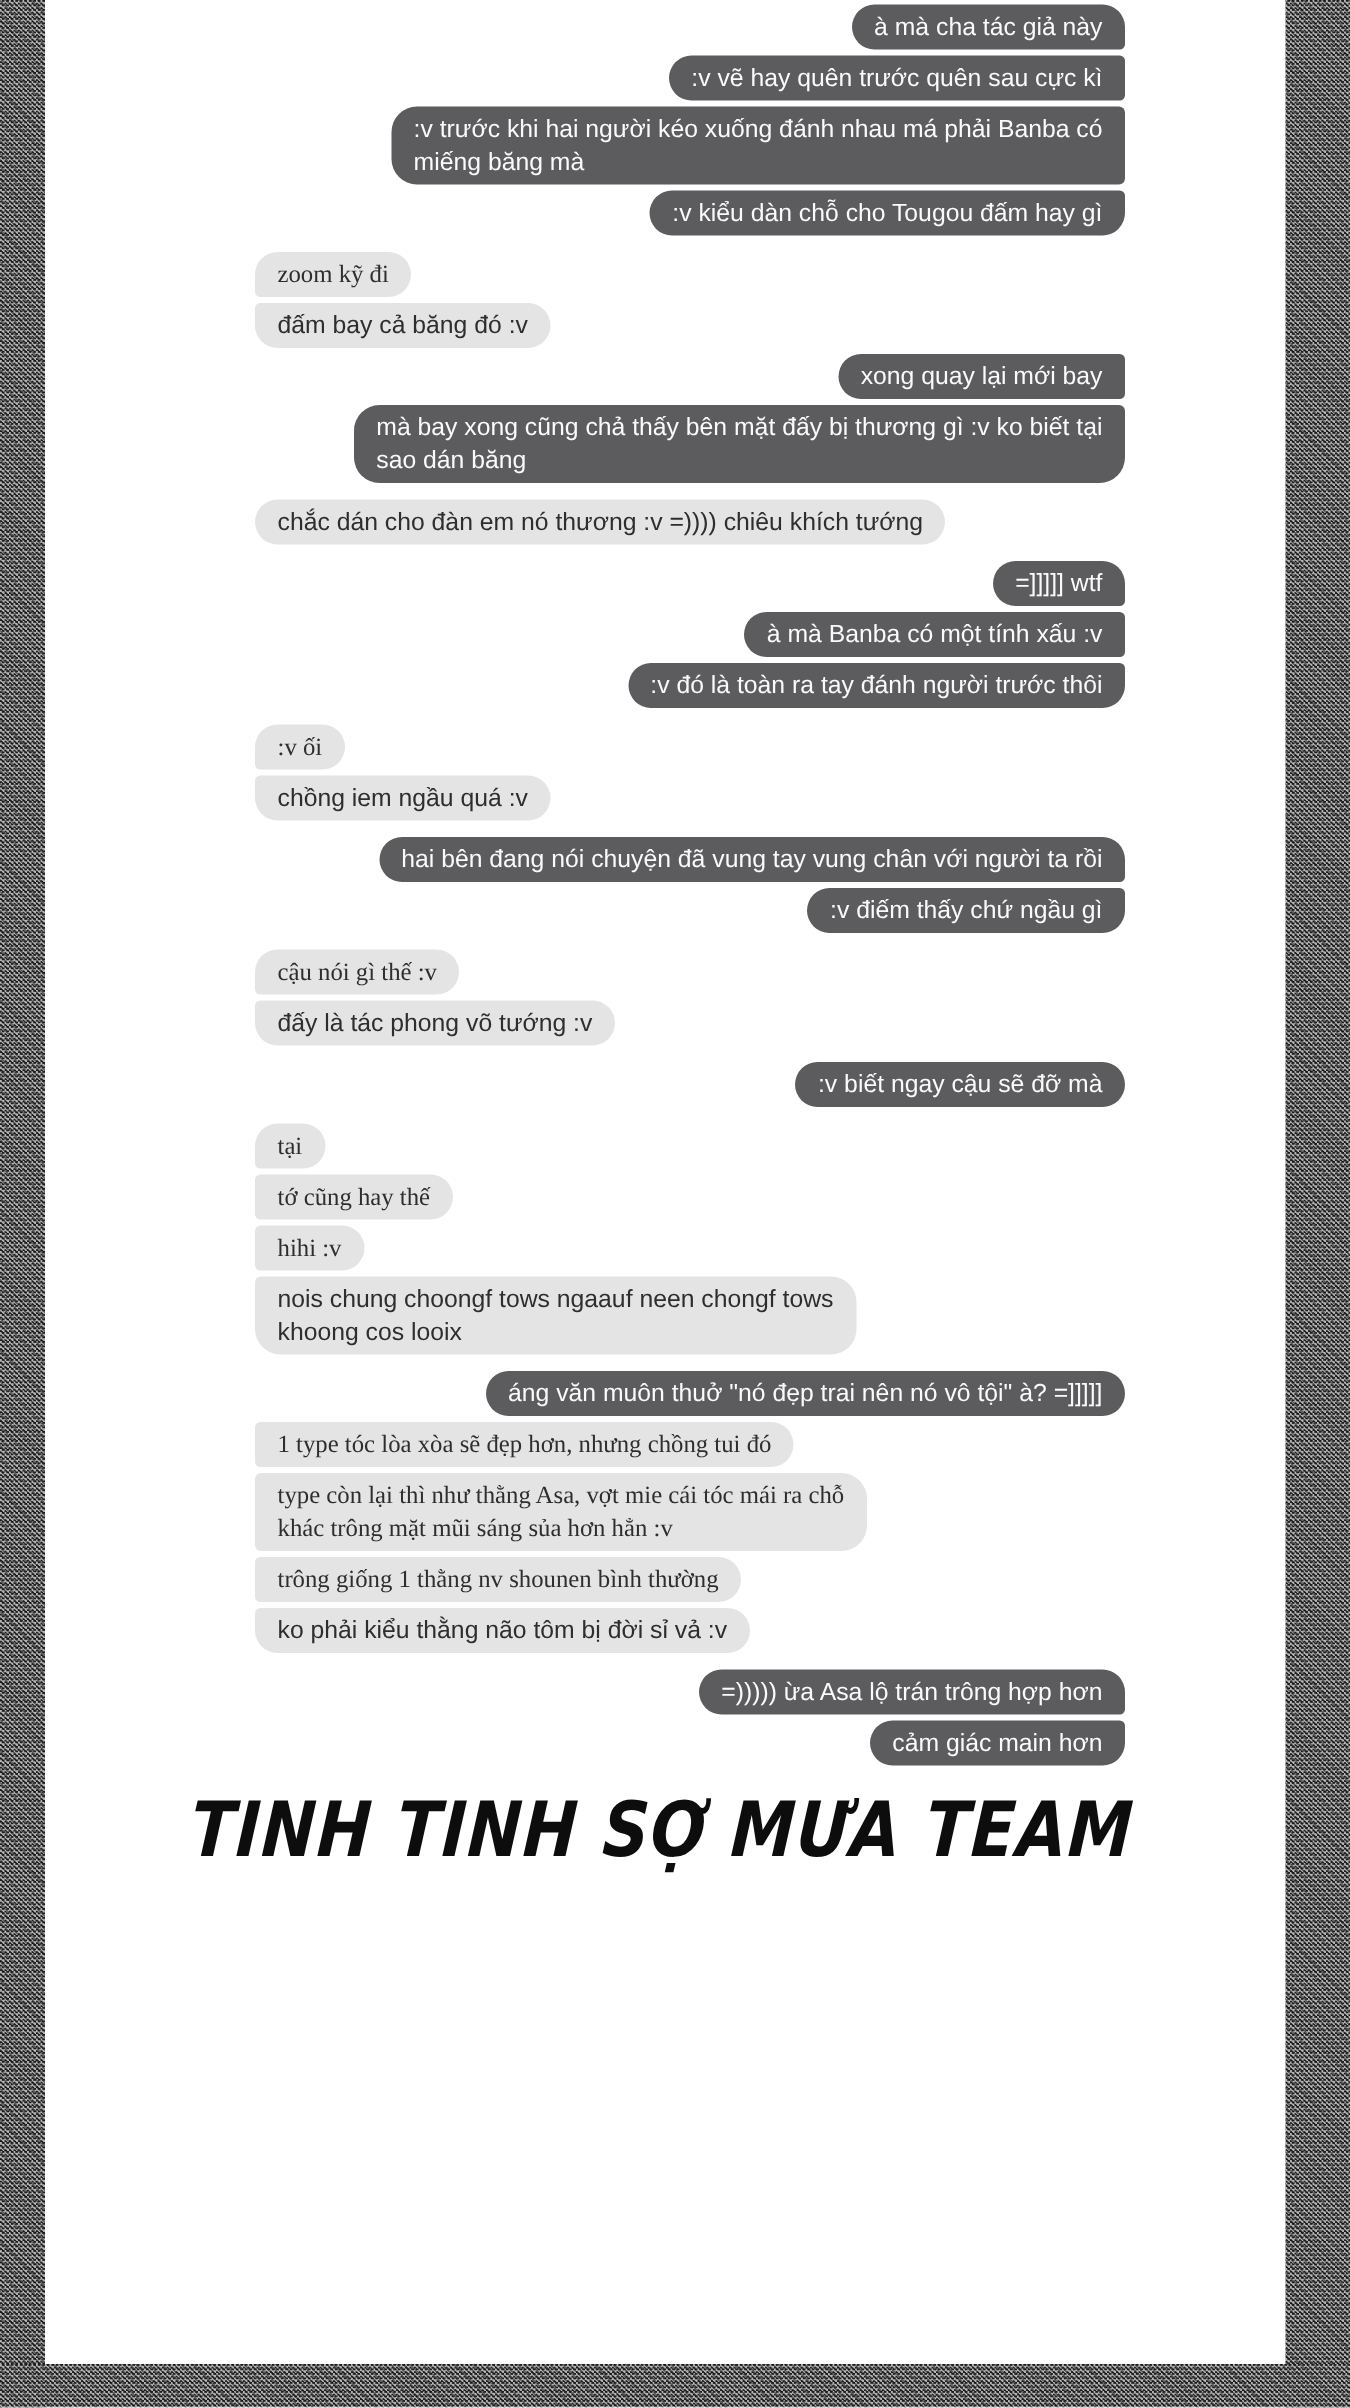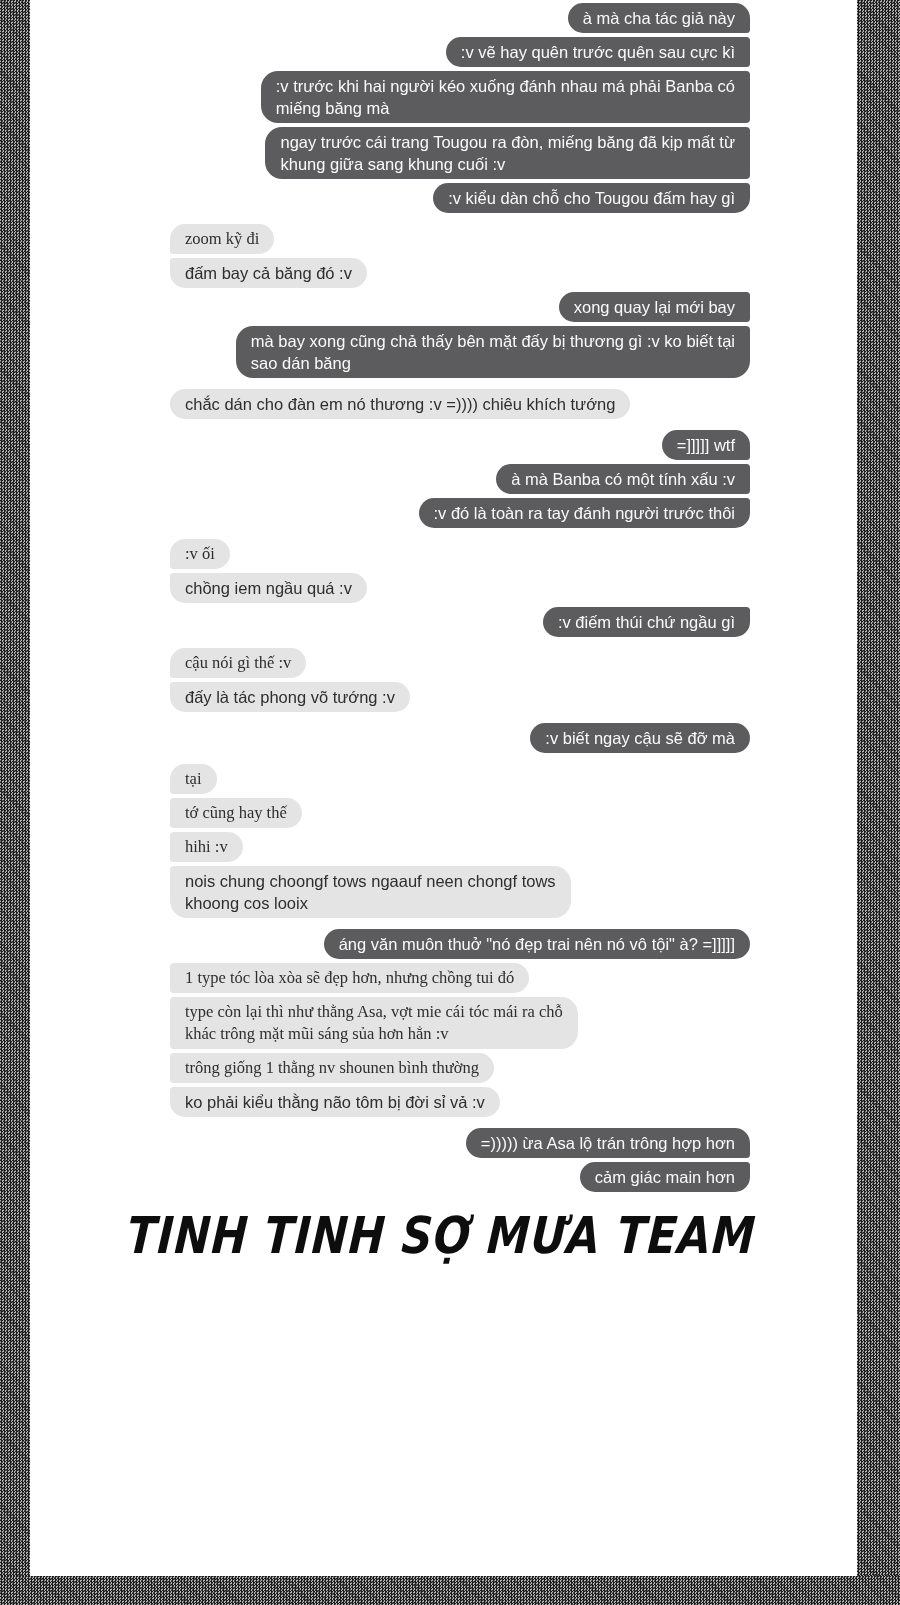--- a/index.html
+++ b/index.html
@@ -73,35 +73,34 @@
 <div class="frame">
   <div class="texture left"></div>
   <div class="texture right"></div>
   <div class="texture bottom"></div>
 
   <div class="chat">
       <div class="msg right start more">à mà cha tác giả này</div>
       <div class="msg right cont more">:v vẽ hay quên trước quên sau cực kì</div>
       <div class="msg right cont more">:v trước khi hai người kéo xuống đánh nhau má phải Banba có
 miếng băng mà</div>
-      <div class="msg right cont more">ngay trước cái trang Tougou ra đòn, miếng băng đã kịp mất từ
-khung giữa sang khung cuối :v</div>
       <div class="msg right cont end">:v kiểu dàn chỗ cho Tougou đấm hay gì</div>
       <div class="msg left start more">zoom kỹ đi</div>
       <div class="msg left cont end">đấm bay cả băng đó :v</div>
       <div class="msg right cont more">xong quay lại mới bay</div>
       <div class="msg right cont end">mà bay xong cũng chả thấy bên mặt đấy bị thương gì :v ko biết tại
 sao dán băng</div>
       <div class="msg left start end">chắc dán cho đàn em nó thương :v =)))) chiêu khích tướng</div>
       <div class="msg right start more">=]]]]] wtf</div>
       <div class="msg right cont more">à mà Banba có một tính xấu :v</div>
       <div class="msg right cont end">:v đó là toàn ra tay đánh người trước thôi</div>
       <div class="msg left start more">:v ối</div>
       <div class="msg left cont end">chồng iem ngầu quá :v</div>
-      <div class="msg right cont end">:v điếm thúi chứ ngầu gì</div>
+      <div class="msg right start more">hai bên đang nói chuyện đã vung tay vung chân với người ta rồi</div>
+      <div class="msg right cont end">:v điếm thấy chứ ngầu gì</div>
       <div class="msg left start more">cậu nói gì thế :v</div>
       <div class="msg left cont end">đấy là tác phong võ tướng :v</div>
       <div class="msg right start end">:v biết ngay cậu sẽ đỡ mà</div>
       <div class="msg left start more">tại</div>
       <div class="msg left cont more">tớ cũng hay thế</div>
       <div class="msg left cont more">hihi :v</div>
       <div class="msg left cont end">nois chung choongf tows ngaauf neen chongf tows
 khoong cos looix</div>
       <div class="msg right start end">áng văn muôn thuở "nó đẹp trai nên nó vô tội" à? =]]]]]</div>
       <div class="msg left cont more">1 type tóc lòa xòa sẽ đẹp hơn, nhưng chồng tui đó</div>

